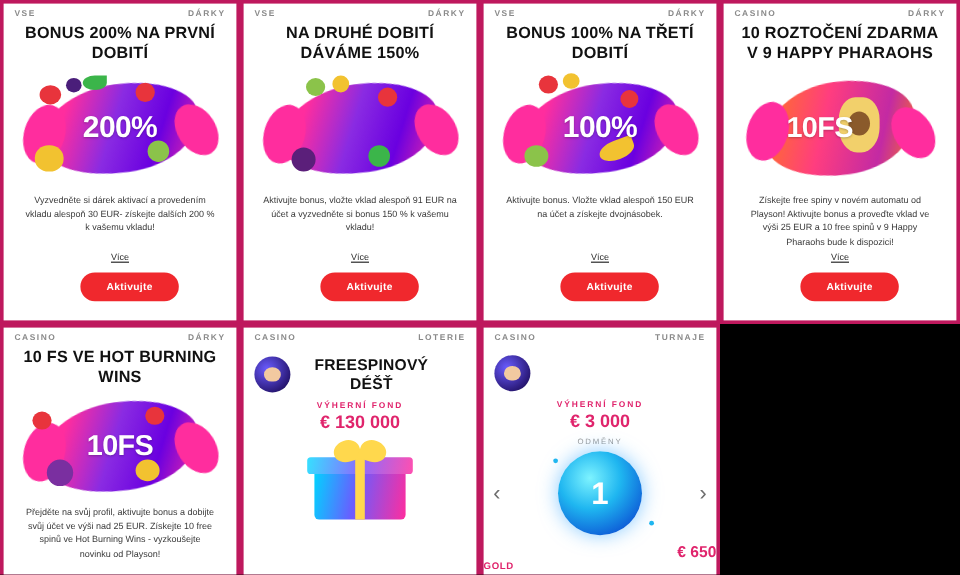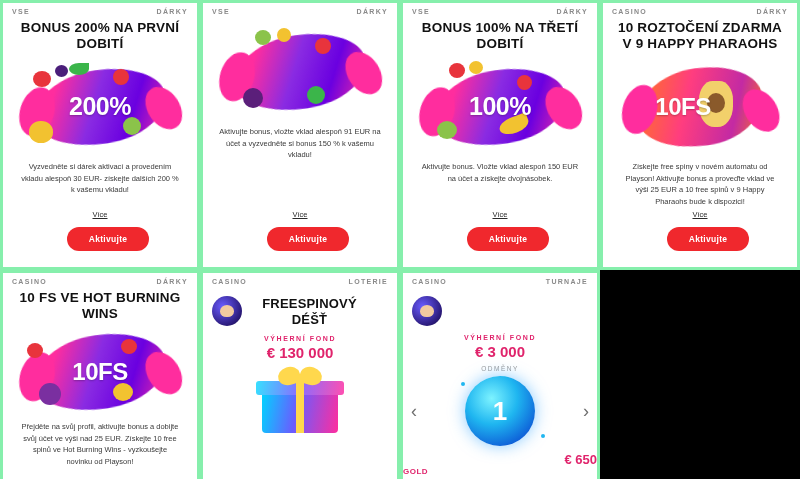--- a/index.html
+++ b/index.html
@@ -8,21 +8,21 @@
     background: #000;
     font-family: "Liberation Sans", sans-serif;
     overflow: hidden;
   }
   .grid {
     display: grid;
     grid-template-columns: repeat(4, 200px);
     grid-template-rows: 270px 209px;
     width: 800px; height: 479px;
   }
-  .cell { position: relative; background: #86efac; overflow: hidden; }
+  .cell { position: relative; background: #be185d; overflow: hidden; }
   .card {
     position: absolute;
     left: 3px; top: 3px; right: 3px; bottom: 3px;
     background: #fff;
     display: flex;
     flex-direction: column;
     overflow: hidden;
   }
   .card.row2 { bottom: 0; }
   .card-head {
@@ -117,21 +117,21 @@
     border: none;
     border-radius: 13px;
     font-size: 8.5px;
     font-weight: bold;
     padding: 7px 22px;
     letter-spacing: .3px;
     cursor: pointer;
   }
   
   .promo-head {
-    display: flex; gap: 6px;
+    display: flex; align-items: center; gap: 6px;
     padding: 8px 26px 0 9px;
   }
   .avatar {
     width: 30px; height: 30px; border-radius: 50%;
     background: radial-gradient(circle at 35% 35%, #6a5cff 0%, #2b1a7a 70%, #120a3a 100%);
     position: relative; flex: 0 0 auto;
   }
   .avatar::after {
     content: "";
     position: absolute; left: 8px; top: 9px;
@@ -261,20 +261,21 @@
       </div>
     </div>
   </div>
 
   <div class="cell">
     <div class="card">
       <div class="card-head">
         <span>VSE</span>
         <span>DÁRKY</span>
       </div>
+      <div class="card-title">NA DRUHÉ DOBITÍ DÁVÁME 150%</div>
       <div class="art">
         <div class="blob"></div>
         <span class="fruit" style="left:52px;top:6px;width:16px;height:15px;background:#8bc34a;"></span>
         <span class="fruit" style="left:74px;top:4px;width:14px;height:14px;background:#f2c230;"></span>
         <span class="fruit" style="left:112px;top:14px;width:16px;height:16px;background:#e8343c;"></span>
         <span class="fruit" style="left:40px;top:64px;width:20px;height:20px;background:#5b1f7a;"></span>
         <span class="fruit" style="left:104px;top:62px;width:18px;height:18px;background:#3bb54a;"></span>
       </div>
       <div class="body-text">Aktivujte bonus, vložte vklad alespoň 91 EUR na účet a vyzvedněte si bonus 150 % k vašemu vkladu!</div>
       <div class="more">Více</div>

